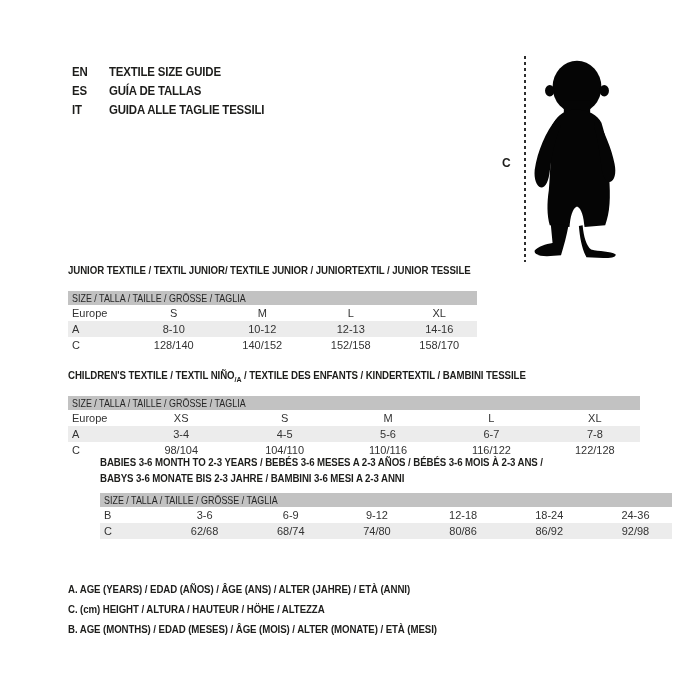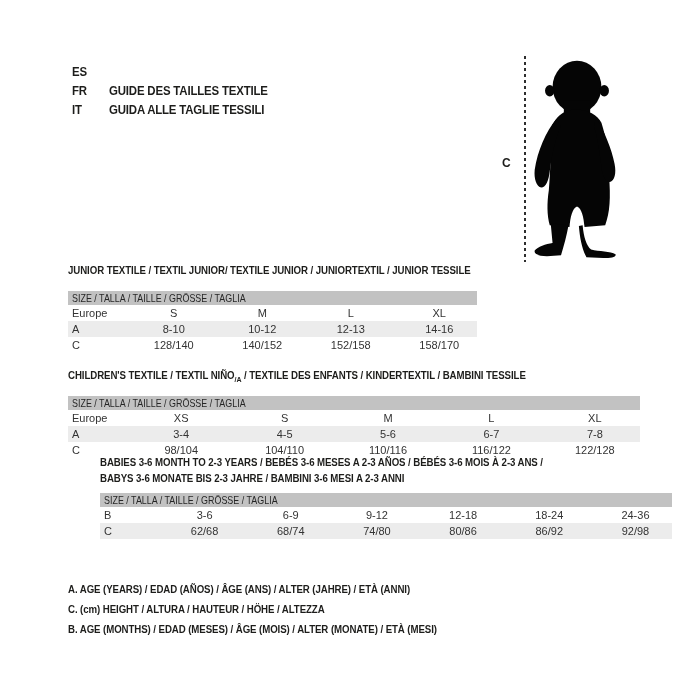--- a/index.html
+++ b/index.html
@@ -59,25 +59,26 @@
     height: 20px; line-height: 20px; white-space: nowrap;
   }
 </style>
 </head>
 <body>
 
 <div class="canvas">
 
   <div class="lang-block">
     <div class="lang-row">
-      <span class="lang-code"><span class="cond">ES</span></span>
+      <span class="lang-code"><span class="cond">EN</span></span>
+      <span class="lang-label"><span class="cond">TEXTILE SIZE GUIDE</span></span>
     </div>
     <div class="lang-row">
-      <span class="lang-code"><span class="cond">FR</span></span>
-      <span class="lang-label"><span class="cond">GUIDE DES TAILLES TEXTILE</span></span>
+      <span class="lang-code"><span class="cond">ES</span></span>
+      <span class="lang-label"><span class="cond">GUÍA DE TALLAS</span></span>
     </div>
     <div class="lang-row">
       <span class="lang-code"><span class="cond">IT</span></span>
       <span class="lang-label"><span class="cond">GUIDA ALLE TAGLIE TESSILI</span></span>
     </div>
   </div>
 
   <div class="dashed-line"></div>
   <div class="measure-label">C</div>
 

